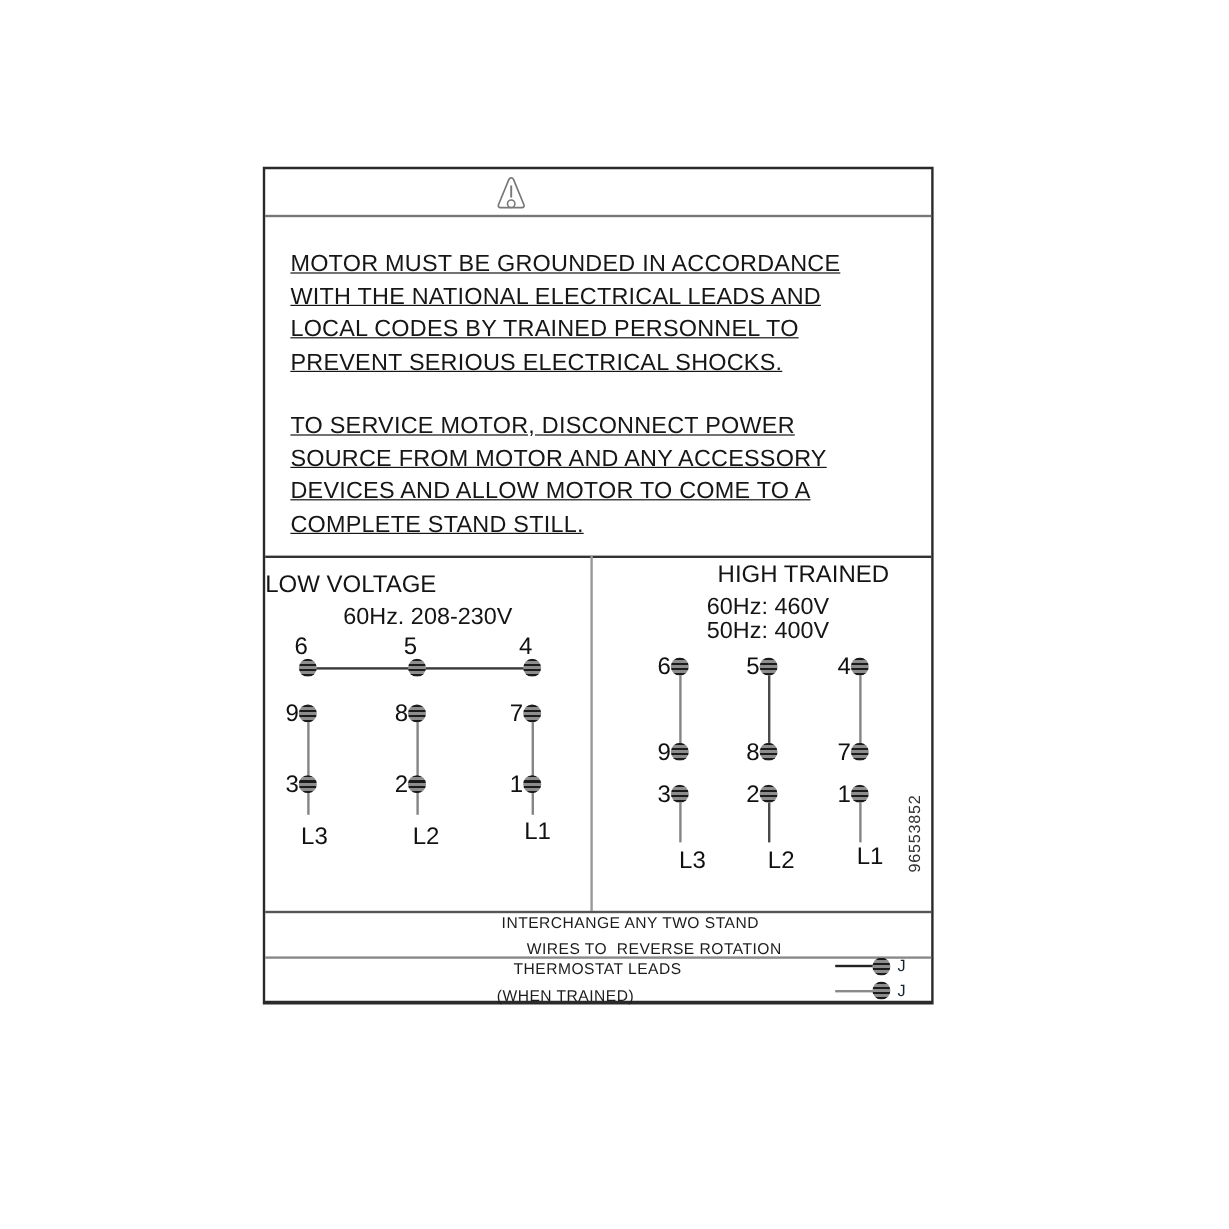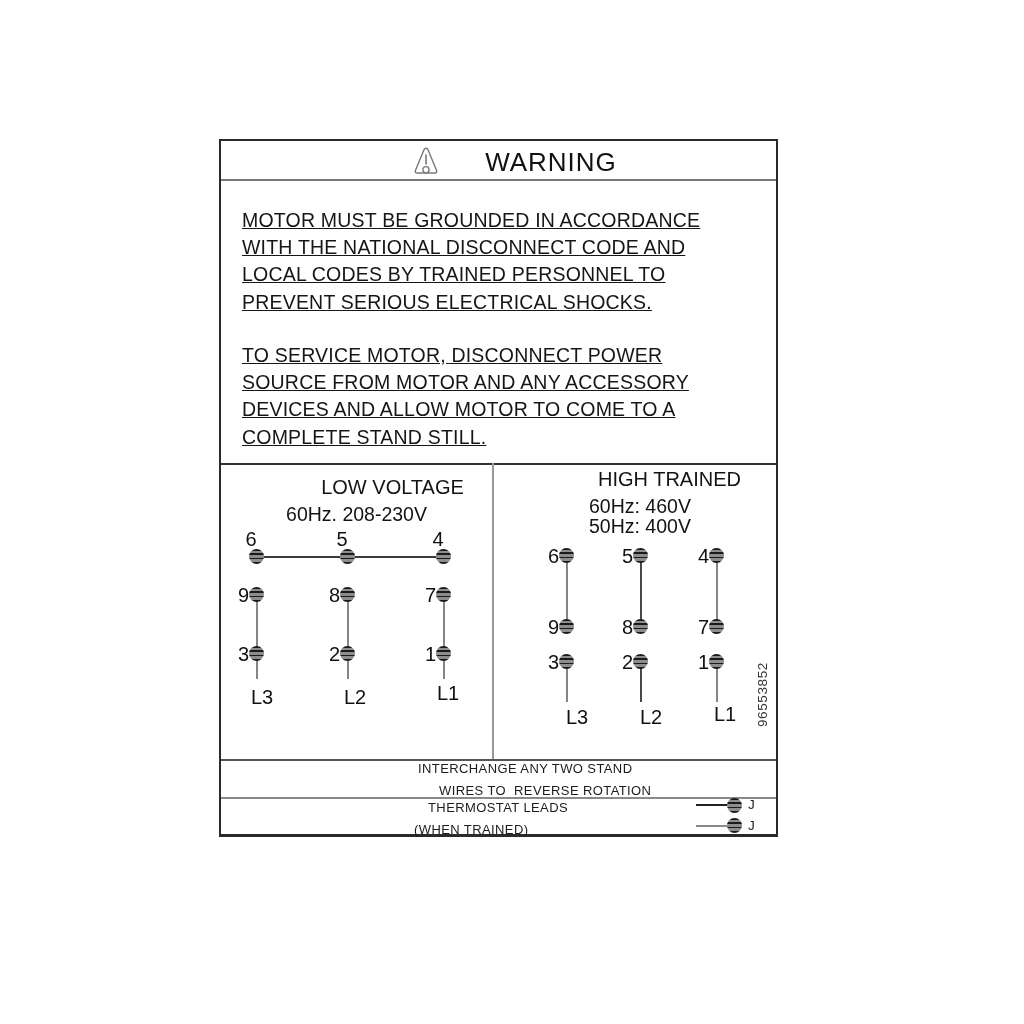--- a/index.html
+++ b/index.html
@@ -34,40 +34,39 @@
 <div class="stage">
   <div class="label-box">
 
     <span class="abs" style="left:192px;top:5px;width:26px;height:30px;">
       <svg width="26" height="30" viewBox="0 0 26 30">
         <path d="M13 2.2 C13.9 2.2 14.6 2.8 15 3.7 L23.6 24.6 C24.1 25.9 23.4 27 22 27 L4 27 C2.6 27 1.9 25.9 2.4 24.6 L11 3.7 C11.4 2.8 12.1 2.2 13 2.2 Z" fill="none" stroke="#787878" stroke-width="1.4"></path>
         <line x1="13" y1="8.5" x2="13" y2="18.5" stroke="#787878" stroke-width="1.6"></line>
         <circle cx="13" cy="23.8" r="3.1" fill="#ffffff" stroke="#787878" stroke-width="1.3"></circle>
       </svg>
     </span>
-    <div class="abs hdr-title" style="left:260px;top:6px;width:140px;text-align:center;">WARNING</div>
     <div class="divider" style="top:38px;"></div>
 
     <div class="para" style="top:66px;">
       <div>MOTOR MUST BE GROUNDED IN ACCORDANCE</div>
-      <div>WITH THE NATIONAL DISCONNECT CODE AND</div>
+      <div>WITH THE NATIONAL ELECTRICAL LEADS AND</div>
       <div>LOCAL CODES BY TRAINED PERSONNEL TO</div>
       <div>PREVENT SERIOUS ELECTRICAL SHOCKS.</div>
     </div>
     <div class="para" style="top:201px;">
       <div>TO SERVICE MOTOR, DISCONNECT POWER</div>
       <div>SOURCE FROM MOTOR AND ANY ACCESSORY</div>
       <div>DEVICES AND ALLOW MOTOR TO COME TO A</div>
       <div>COMPLETE STAND STILL.</div>
     </div>
 
     <div class="divider dark" style="top:322px;"></div>
     <div class="colsplit"></div>
 
-    <div class="abs vtitle" style="left:0;top:335px;width:263px;text-align:center;padding-left:40px;">LOW VOLTAGE</div>
+    <div class="abs vtitle" style="left:0;top:335px;width:263px;">LOW VOLTAGE</div>
     <div class="abs vsub" style="left:0;top:362px;width:271px;text-align:center;">60Hz. 208-230V</div>
 
     <span class="num top-lab" style="left:22px;top:387px;">6</span>
     <span class="num top-lab" style="left:113px;top:387px;">5</span>
     <span class="num top-lab" style="left:209px;top:387px;">4</span>
     <div class="hline" style="left:36px;top:415px;width:187px;"></div>
     <span class="dot" style="left:28px;top:408px;"></span>
     <span class="dot" style="left:119px;top:408px;"></span>
     <span class="dot" style="left:215px;top:408px;"></span>
 

